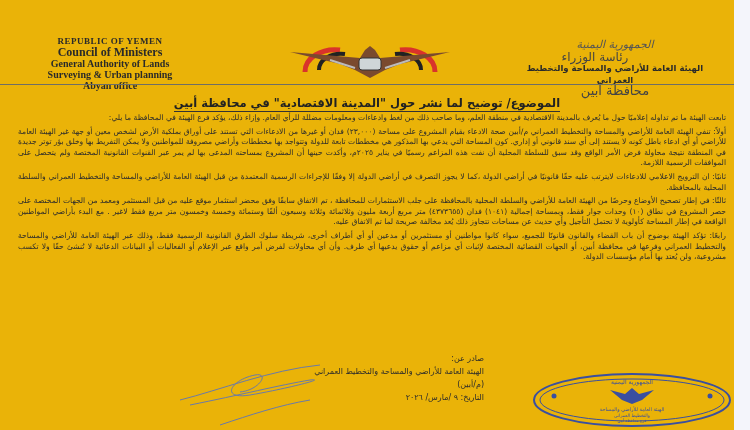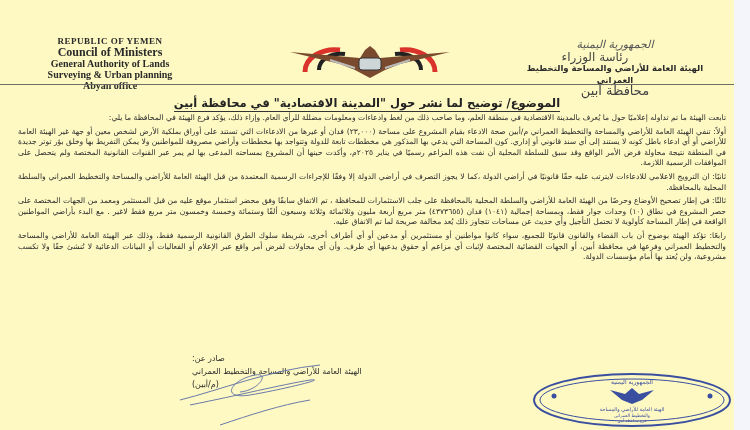--- a/index.html
+++ b/index.html
@@ -5,21 +5,21 @@
   html, body { margin: 0; padding: 0; }
   body {
     width: 750px; height: 430px; overflow: hidden;
     background: #f4f5fb;
     position: relative;
     font-family: "DejaVu Sans", sans-serif;
   }
   .paper {
     position: absolute; left: 0; top: 0;
     width: 734px; height: 430px;
-    background: #fef9c3;
+    background: #eab308;
     overflow: hidden;
   }
   .hdr-left {
     position: absolute; left: 10px; top: 36px; width: 200px;
     text-align: center; font-family: "Liberation Serif", serif;
     color: #2a2a2a; line-height: 11px;
   }
   .hdr-left .l0 { font-size: 9px; font-weight: bold; letter-spacing: 0.5px; }
   .hdr-left .l1 { font-size: 12px; font-weight: bold; }
   .hdr-left .l2, .hdr-left .l3 { font-size: 10px; font-weight: bold; }
@@ -46,22 +46,22 @@
   .subject span { border-bottom: 1px solid #333; padding-bottom: 1px; }
 
   .body {
     position: absolute; left: 12px; top: 113px; width: 714px;
     direction: rtl; text-align: justify; text-align-last: right;
     font-size: 7.6px; line-height: 10.6px; color: #2b2b2b;
   }
   .body p { margin: 0 0 3px 6px; }
 
   .signature {
-    position: absolute; left: 192px; top: 352px; width: 300px;
-    direction: rtl; text-align: left; font-size: 8px; color: #2b2b2b; line-height: 13px;
+    position: absolute; left: 184px; top: 352px; width: 300px;
+    direction: rtl; text-align: right; font-size: 8px; color: #2b2b2b; line-height: 13px;
   }
   .sig-scribble { position: absolute; left: 160px; top: 360px; width: 170px; height: 70px; }
 
   .stamp { position: absolute; left: 530px; top: 368px; width: 205px; height: 60px; }
 </style>
 </head>
 <body>
 
 <div class="paper">
 
@@ -102,20 +102,21 @@
     <p>أولاً: تنفي الهيئة العامة للأراضي والمساحة والتخطيط العمراني م/أبين صحة الادعاء بقيام المشروع على مساحة (٢٣,٠٠٠) فدان أو غيرها من الادعاءات التي تستند على أوراق بملكية الأرض لشخص معين أو جهة غير الهيئة العامة للأراضي أو أي ادعاء باطل كونه لا يستند إلى أي سند قانوني أو إداري. كون المساحة التي يدعي بها المذكور هي مخططات تابعة للدولة وتتواجد بها مخططات وأراضي مصروفة للمواطنين ولا يمكن التفريط بها وخلق بؤر توتر جديدة في المنطقة نتيجة محاولة فرض الأمر الواقع وقد سبق للسلطة المحلية أن نفت هذه المزاعم رسميًا في يناير ٢٠٢٥م، وأكدت حينها أن المشروع بمساحته المدعى بها لم يمر عبر القنوات القانونية المختصة ولم يتحصل على الموافقات الرسمية اللازمة.</p>
     <p>ثانيًا: ان الترويج الاعلامي للادعاءات لايترتب عليه حقًا قانونيًا في أراضي الدولة ،كما لا يجوز التصرف في أراضي الدولة إلا وفقًا للإجراءات الرسمية المعتمدة من قبل الهيئة العامة للأراضي والمساحة والتخطيط العمراني والسلطة المحلية بالمحافظة.</p>
     <p>ثالثًا: في إطار تصحيح الأوضاع وحرصًا من الهيئة العامة للأراضي والسلطة المحلية بالمحافظة على جلب الاستثمارات للمحافظة ، تم الاتفاق سابقًا وفق محضر استثمار موقع عليه من قبل المستثمر ومعمد من الجهات المختصة على حصر المشروع في نطاق (١٠) وحدات جوار فقط، وبمساحة إجمالية (١٠٤١) فدان (٤٣٧٣٦٥٥) متر مربع أربعة مليون وثلاثمائة وثلاثة وسبعون ألفًا وستمائة وخمسة وخمسون متر مربع فقط لاغير . مع البدء بأراضي المواطنين الواقعة في إطار المساحة كأولوية لا تحتمل التأجيل وأي حديث عن مساحات تتجاوز ذلك يُعد مخالفة صريحة لما تم الاتفاق عليه.</p>
     <p>رابعًا: تؤكد الهيئة بوضوح أن باب القضاء والقانون قانونًا للجميع، سواء كانوا مواطنين أو مستثمرين أو مدعين أو أي أطراف أخرى، شريطة سلوك الطرق القانونية الرسمية فقط، وذلك عبر الهيئة العامة للأراضي والمساحة والتخطيط العمراني وفرعها في محافظة أبين، أو الجهات القضائية المختصة لإثبات أي مزاعم أو حقوق يدعيها أي طرف. وأن أي محاولات لفرض أمر واقع عبر الإعلام أو الفعاليات أو البيانات الدعائية لا تُنشئ حقًا ولا تكسب مشروعية، ولن يُعتد بها أمام مؤسسات الدولة.</p>
   </div>
 
   <div class="signature">
     <div>صادر عن:</div>
     <div>الهيئة العامة للأراضي والمساحة والتخطيط العمراني</div>
     <div>(م/أبين)</div>
+    <div>التاريخ: ٩ /مارس/ ٢٠٢٦</div>
   </div>
 
   <svg class="sig-scribble" viewBox="0 0 170 70">
     <path d="M20 40 C60 30, 110 10, 160 5 M30 45 C80 35, 120 25, 150 20 C170 18, 120 30, 90 35 C60 40, 70 20, 95 15 C110 12, 100 30, 80 32 M60 65 C90 55, 120 45, 150 40" stroke="#6a7aa8" stroke-width="1" fill="none"></path>
   </svg>
 
   <svg class="stamp" viewBox="0 0 205 60">
     <ellipse cx="102" cy="32" rx="98" ry="26" fill="none" stroke="#3a4fa0" stroke-width="2"></ellipse>
     <ellipse cx="102" cy="32" rx="92" ry="21" fill="none" stroke="#3a4fa0" stroke-width="1"></ellipse>
     <circle cx="24" cy="28" r="2.5" fill="#3a4fa0"></circle>

